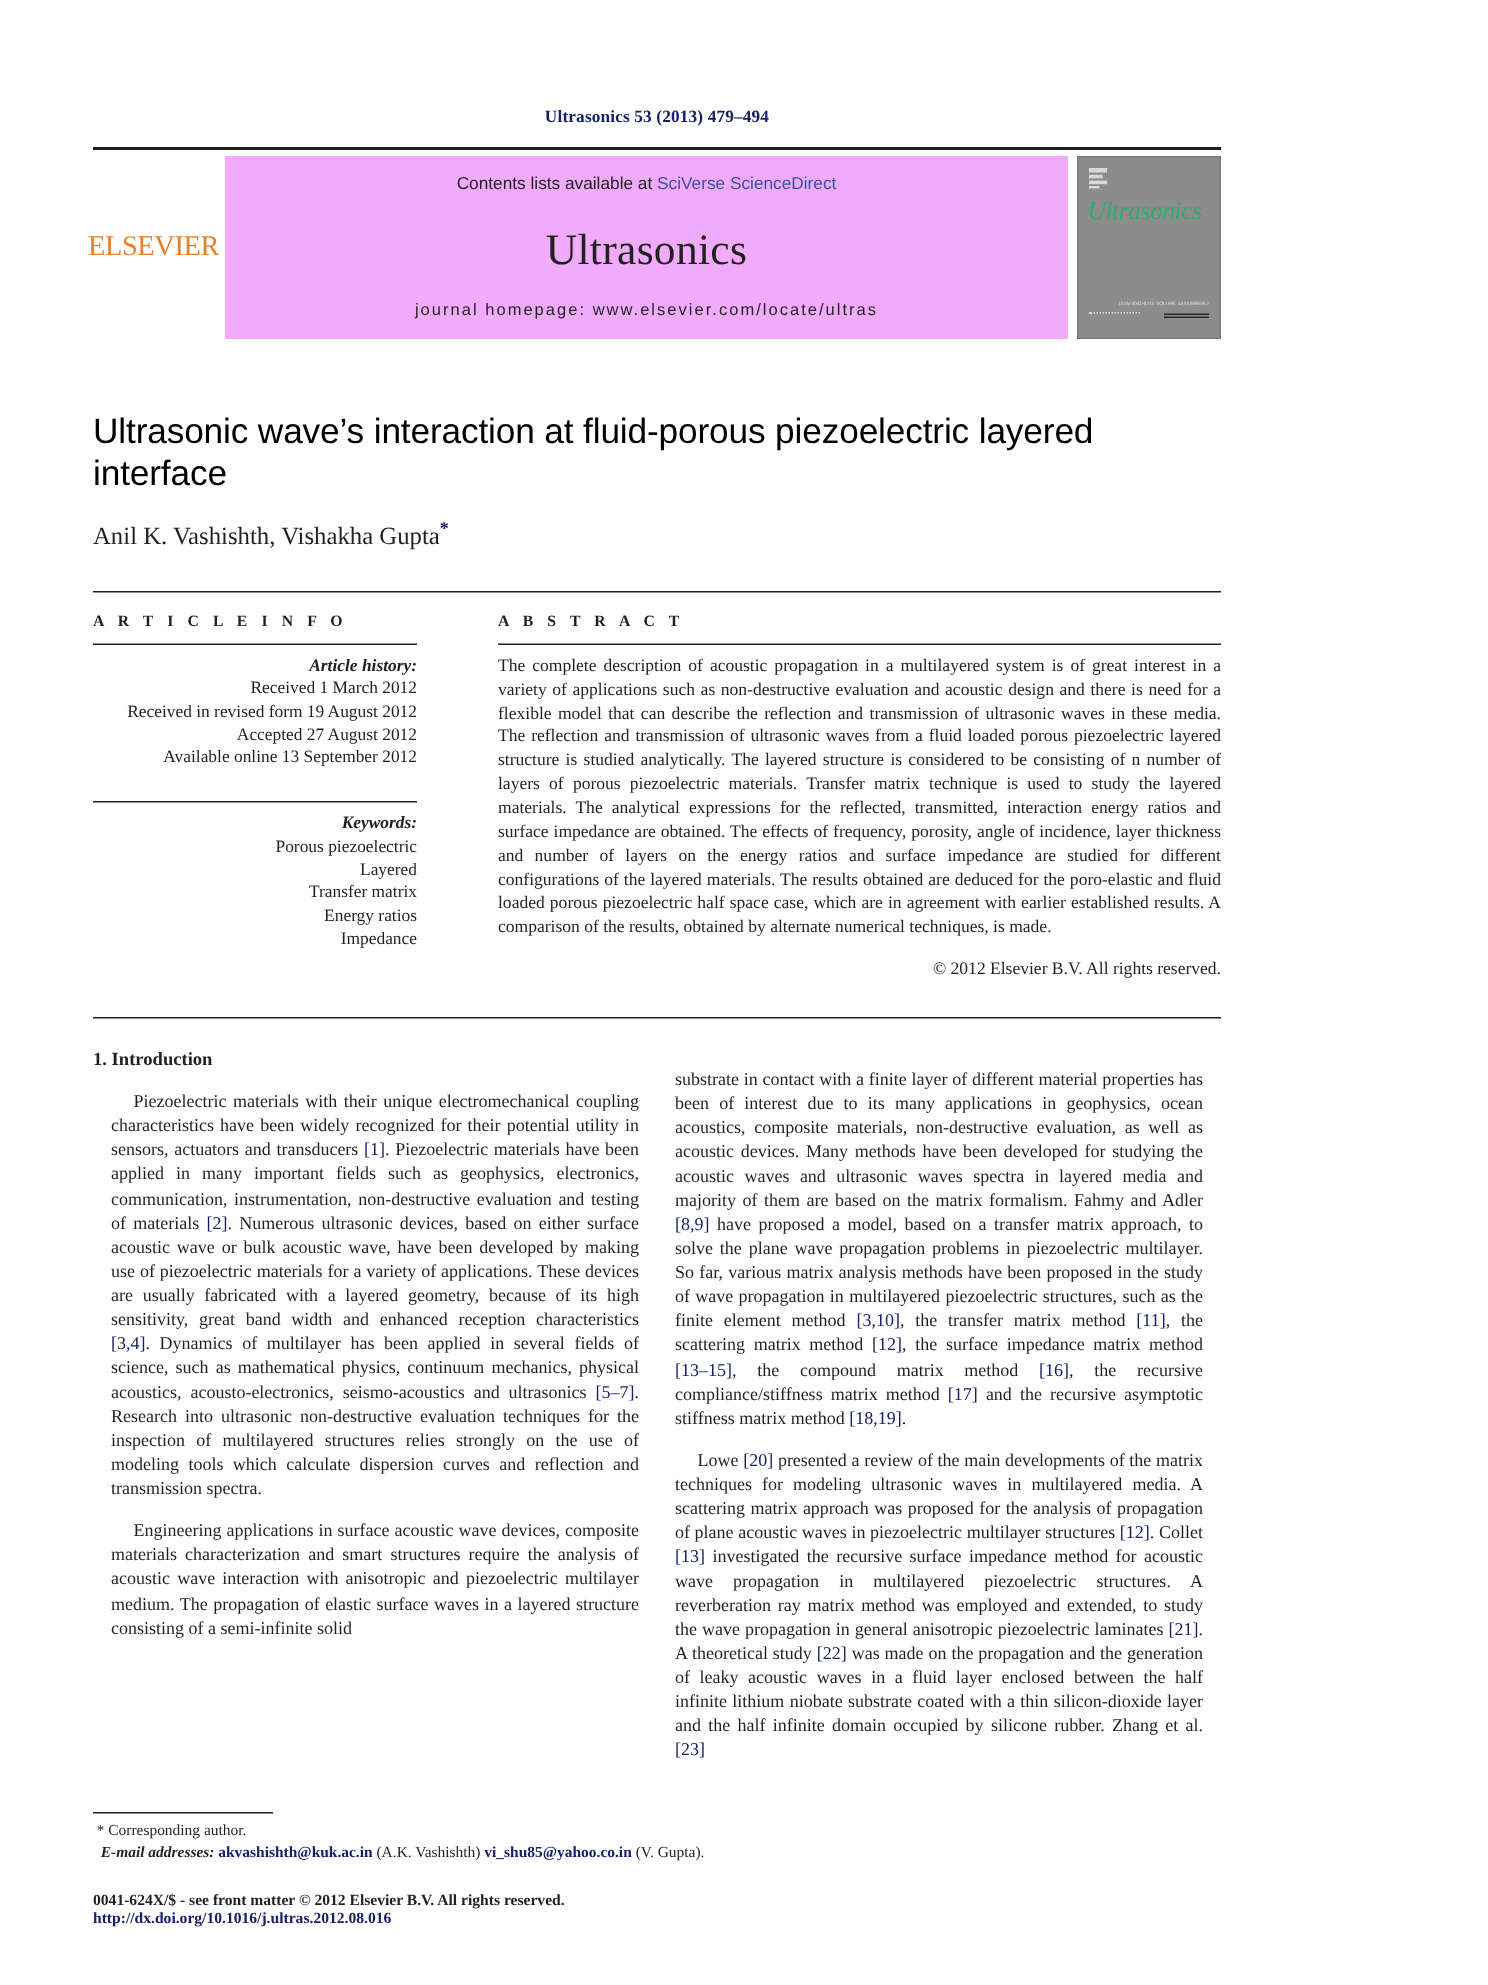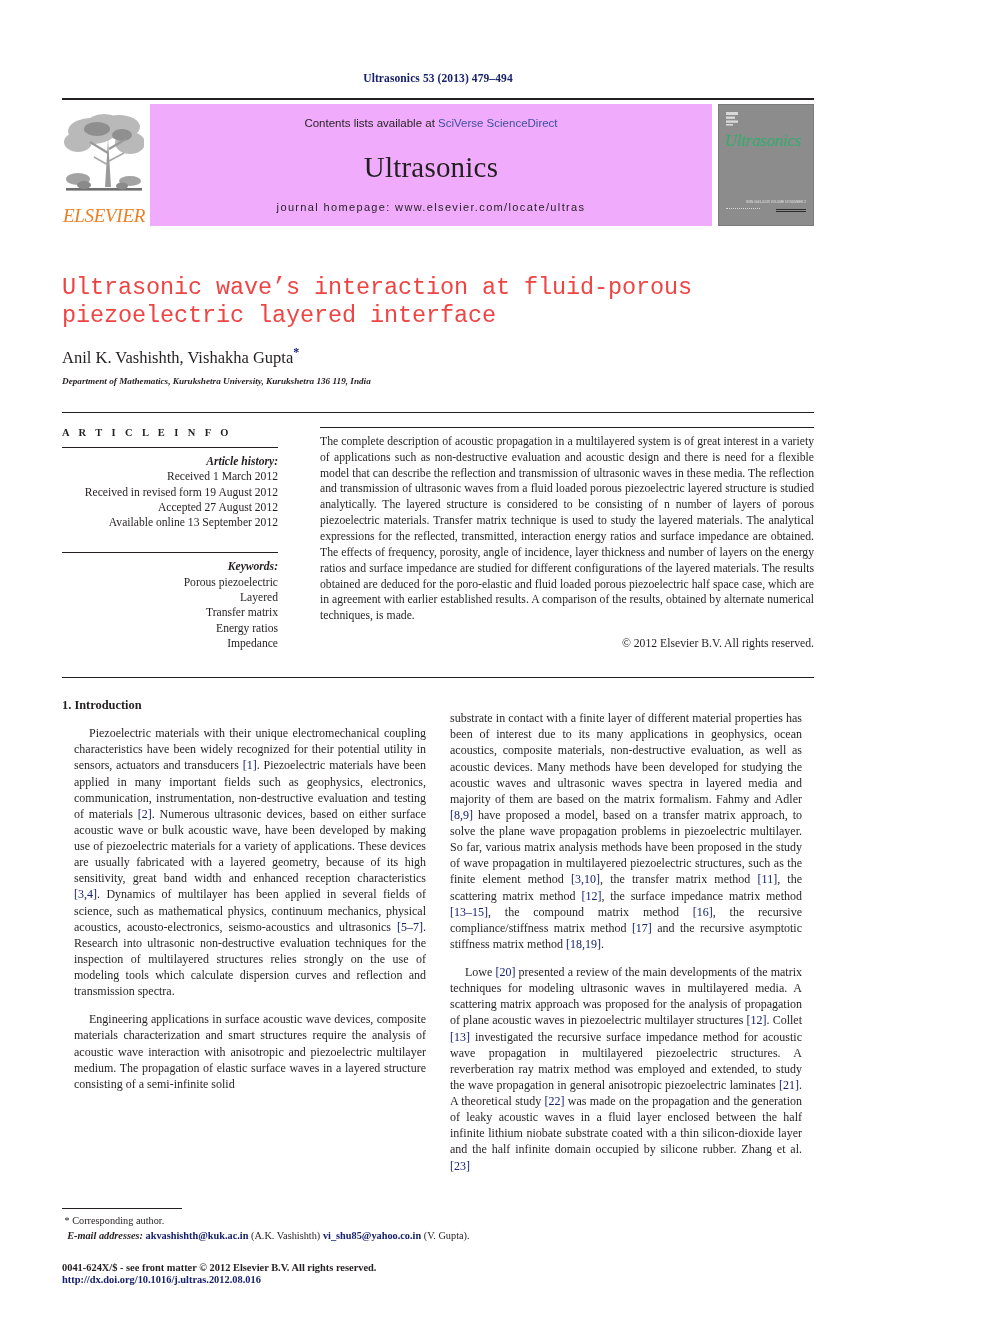--- a/index.html
+++ b/index.html
@@ -32,25 +32,24 @@
     border-top: 2px solid #231f20;
     padding-top: 4px;
     display: flex;
     align-items: stretch;
     height: 128px;
   }
   .elsevier-logo {
     width: 84px;
     flex: 0 0 84px;
     display: flex;
-    flex-direction: column;
+    flex-direction: row;
     justify-content: flex-end;
     align-items: center;
     padding-bottom: 1px;
-    font-style: italic;
   }
   .tree-box { width: 80px; height: 97px; }
   .elsevier-word {
     font-family: "Liberation Serif", serif;
     font-size: 19px;
     letter-spacing: -0.3px;
     color: #eb7f26;
     line-height: 1;
     font-weight: normal;
   }
@@ -120,24 +119,24 @@
   .cover-tiny {
     position: absolute; bottom: 21px; right: 7px;
     font-size: 3.2px; color: #e2e2e2;
     font-family: "Liberation Sans", sans-serif;
     white-space: nowrap;
   }
 
   
   .title-block { margin: 48px 62px 0 62px; }
   .paper-title {
-    font-family: Liberation Mono, monospace;
+    font-family: Liberation Sans, sans-serif;
     font-size: 23.5px;
     font-weight: normal;
-    color: #ef4444;
+    color: #000000;
     margin: 0;
     line-height: 1.18;
     letter-spacing: -0.1px;
   }
   .authors {
     font-family: "Liberation Serif", serif;
     font-size: 16.5px;
     margin-top: 16px;
     color: #231f20;
   }
@@ -155,21 +154,21 @@
     margin-top: 8px;
     color: #231f20;
   }
 
   
   .info-abstract {
     margin: 26px 62px 0 62px;
     border-top: 1px solid #231f20;
     padding-top: 14px;
     display: flex;
-    gap: 0;
+    gap: 12px;
   }
   .col-info { flex: 0 0 238px; padding-right: 22px; }
   .col-abs  { flex: 1 1 auto; padding-left: 20px; }
 
   .section-caps {
     font-family: "Liberation Serif", serif;
     font-weight: bold;
     font-size: 10.5px;
     letter-spacing: 3.4px;
     color: #231f20;
@@ -312,21 +311,20 @@
       <div class="cover-rule-left"></div>
       <div class="cover-rule-right"></div>
     </div>
   </div>
 
   <div class="title-block">
     <h1 class="paper-title">Ultrasonic wave’s interaction at fluid-porous piezoelectric layered interface</h1>
     <div class="authors">
       <span>Anil K. Vashishth, Vishakha Gupta</span><span class="corr-star">*</span>
     </div>
-    <div class="affiliation">Department of Mathematics, Kurukshetra University, Kurukshetra 136 119, India</div>
   </div>
 
   <div class="info-abstract">
 
     <div class="col-info">
       <div class="section-caps">A R T I C L E    I N F O</div>
       <div class="hr-thin"></div>
       <div class="info-group">
         <div class="lead">Article history:</div>
         <div>Received 1 March 2012</div>
@@ -340,20 +338,21 @@
         <div class="lead">Keywords:</div>
         <div>Porous piezoelectric</div>
         <div>Layered</div>
         <div>Transfer matrix</div>
         <div>Energy ratios</div>
         <div>Impedance</div>
       </div>
     </div>
 
     <div class="col-abs">
+      <div class="section-caps">A B S T R A C T</div>
       <div class="hr-thin"></div>
       <div class="abstract-body">The complete description of acoustic propagation in a multilayered system is of great interest in a variety of applications such as non-destructive evaluation and acoustic design and there is need for a flexible model that can describe the reflection and transmission of ultrasonic waves in these media. The reflection and transmission of ultrasonic waves from a fluid loaded porous piezoelectric layered structure is studied analytically. The layered structure is considered to be consisting of n number of layers of porous piezoelectric materials. Transfer matrix technique is used to study the layered materials. The analytical expressions for the reflected, transmitted, interaction energy ratios and surface impedance are obtained. The effects of frequency, porosity, angle of incidence, layer thickness and number of layers on the energy ratios and surface impedance are studied for different configurations of the layered materials. The results obtained are deduced for the poro-elastic and fluid loaded porous piezoelectric half space case, which are in agreement with earlier established results. A comparison of the results, obtained by alternate numerical techniques, is made.</div>
       <div class="copyright-line">© 2012 Elsevier B.V. All rights reserved.</div>
     </div>
   </div>
 
   <div class="main-cols">
     <div class="mcol">
       <div class="heading1">1. Introduction</div>
       <p class="body-par">Piezoelectric materials with their unique electromechanical coupling characteristics have been widely recognized for their potential utility in sensors, actuators and transducers <span class="ref">[1]</span>. Piezoelectric materials have been applied in many important fields such as geophysics, electronics, communication, instrumentation, non-destructive evaluation and testing of materials <span class="ref">[2]</span>. Numerous ultrasonic devices, based on either surface acoustic wave or bulk acoustic wave, have been developed by making use of piezoelectric materials for a variety of applications. These devices are usually fabricated with a layered geometry, because of its high sensitivity, great band width and enhanced reception characteristics <span class="ref">[3,4]</span>. Dynamics of multilayer has been applied in several fields of science, such as mathematical physics, continuum mechanics, physical acoustics, acousto-electronics, seismo-acoustics and ultrasonics <span class="ref">[5–7]</span>. Research into ultrasonic non-destructive evaluation techniques for the inspection of multilayered structures relies strongly on the use of modeling tools which calculate dispersion curves and reflection and transmission spectra.</p>

